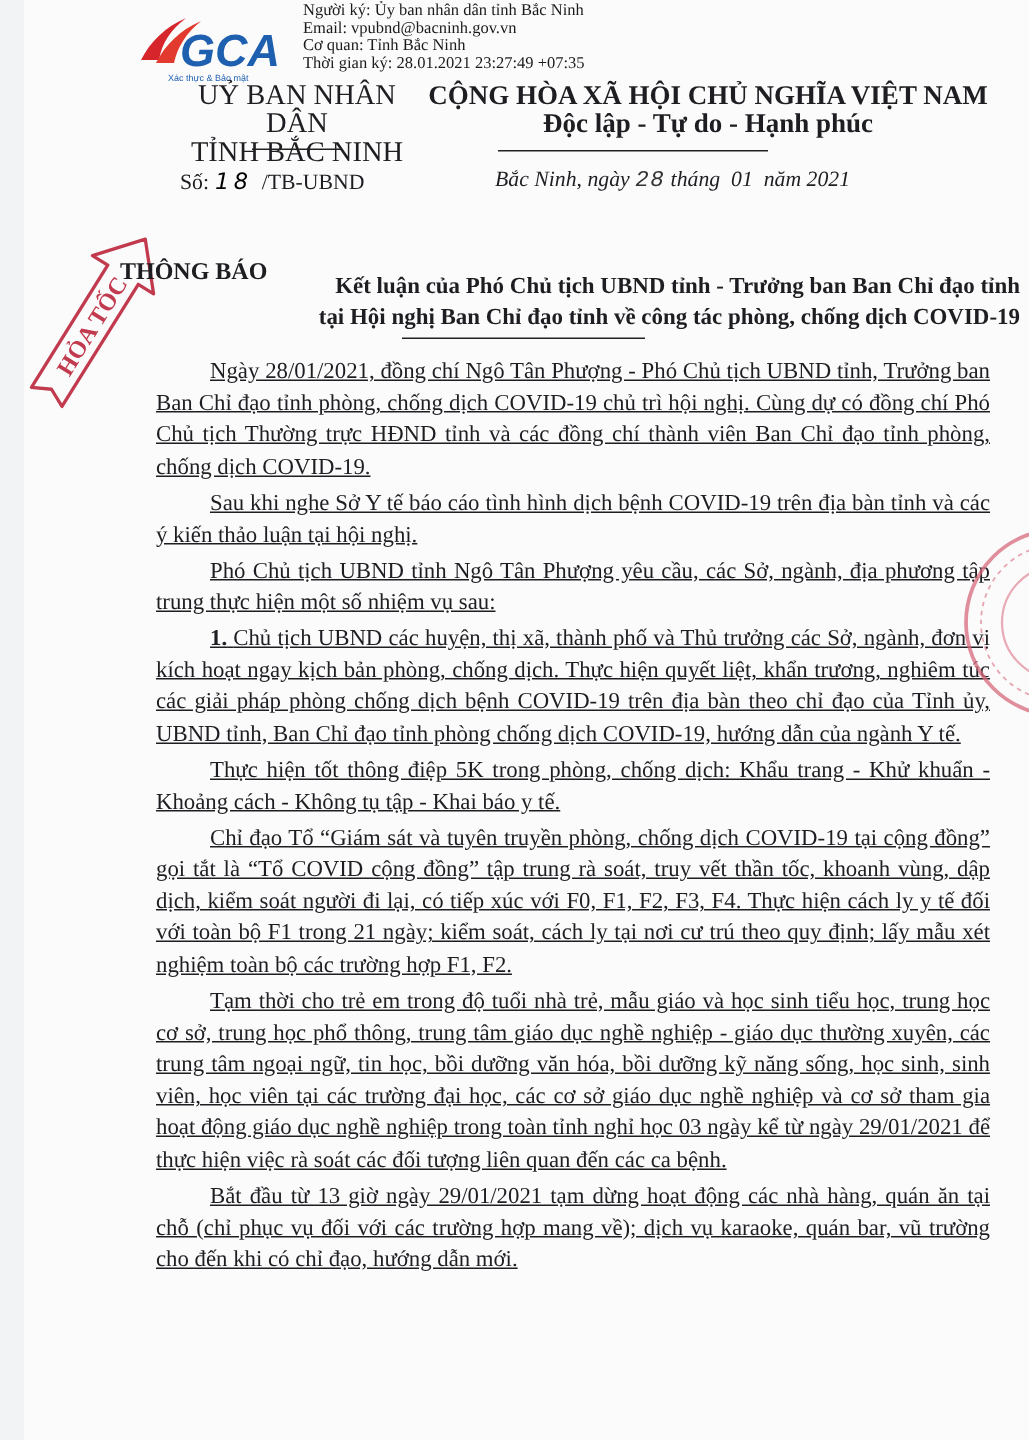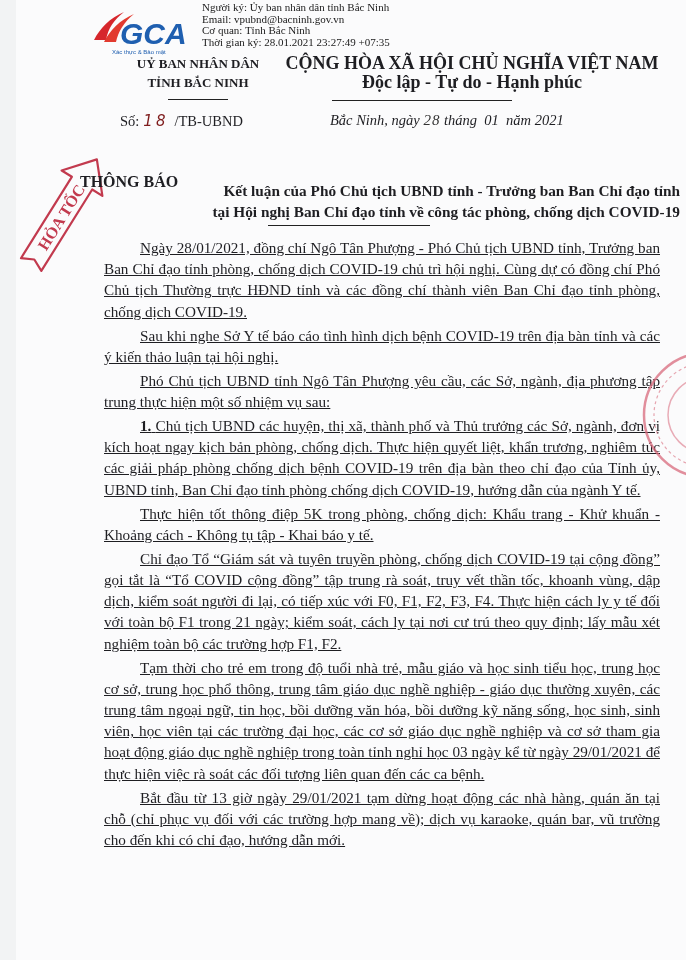--- a/index.html
+++ b/index.html
@@ -14,28 +14,28 @@
       position: absolute; left: 16px; top: 0; width: 670px; height: 960px;
       background: #fbfbfc;
     }
     .abs { position: absolute; }
 
     
     .logo { left: 90px; top: 10px; width: 110px; height: 46px; }
     .sig { left: 202px; top: 2px; font-size: 11px; line-height: 11.6px; color: #1a1a1a; }
 
     
-    .hdr-left { left: 118px; top: 54px; width: 160px; text-align: center; font-weight: bold; font-size: 13px; line-height: 19px; }
+    .hdr-left { left: 118px; top: 54px; width: 160px; text-align: center; font-weight: normal; font-size: 19px; line-height: 19px; }
     .hdr-right { left: 272px; top: 54px; width: 400px; text-align: center; font-weight: bold; font-size: 18px; line-height: 19px; }
     .rule { position: absolute; height: 1px; background: #222; }
 
     .num { left: 120px; top: 112px; font-size: 14.5px; }
-    .num .hand { font-family: "DejaVu Sans", sans-serif; font-style: italic; font-size: 15px; color: #7f1d1d; margin: 0 6px 0 4px; letter-spacing: 3px; }
+    .num .hand { font-family: "DejaVu Sans", sans-serif; font-style: italic; font-size: 15px; color: #000000; margin: 0 6px 0 4px; letter-spacing: 3px; }
     .date { left: 330px; top: 112px; font-style: italic; font-size: 14.5px; }
-    .date .hand { font-family: Liberation Serif, serif; font-size: 15px; color: #333; letter-spacing: 1px; }
+    .date .hand { font-family: Liberation Mono, monospace; font-size: 15px; color: #333; letter-spacing: 1px; }
 
     .title { left: 80px; top: 172px; width: 600px; text-align: left; font-weight: bold; font-size: 16px; line-height: 20px; }
     .subtitle { left: 80px; top: 181px; width: 600px; text-align: right; font-weight: bold; font-size: 15.3px; line-height: 20.5px; }
 
     
     .body { left: 104px; top: 237px; width: 556px; font-size: 15.2px; line-height: 21.2px; text-align: justify; }
     .body p { margin: 0 0 2.8px 0; text-indent: 36px; text-decoration: underline; }
     .body b { font-weight: bold; }
 
     

